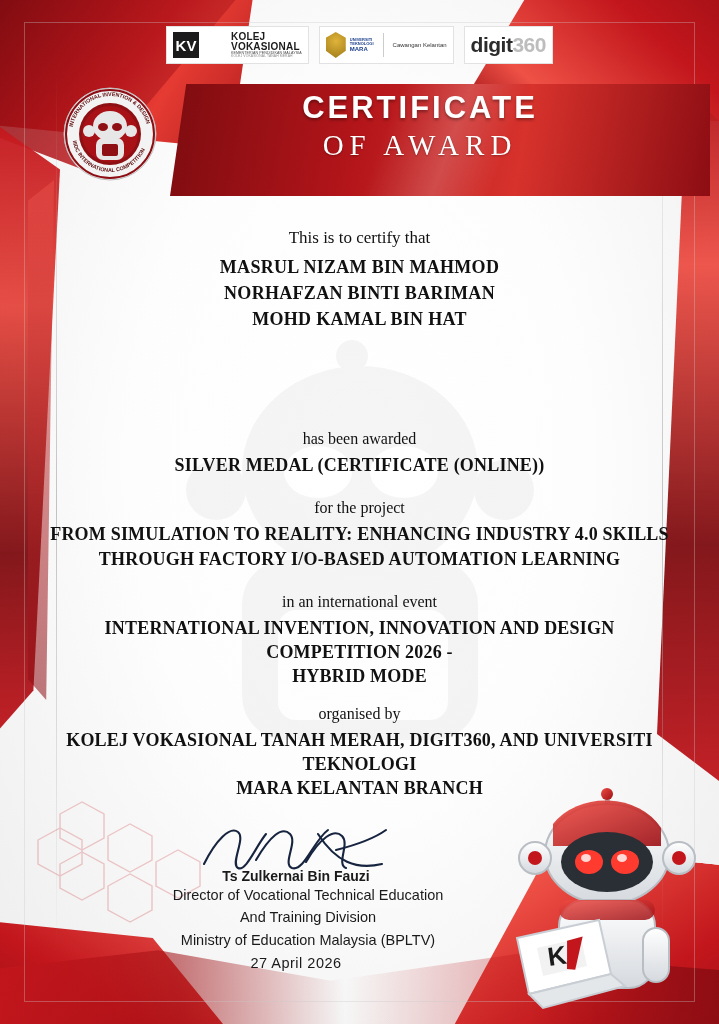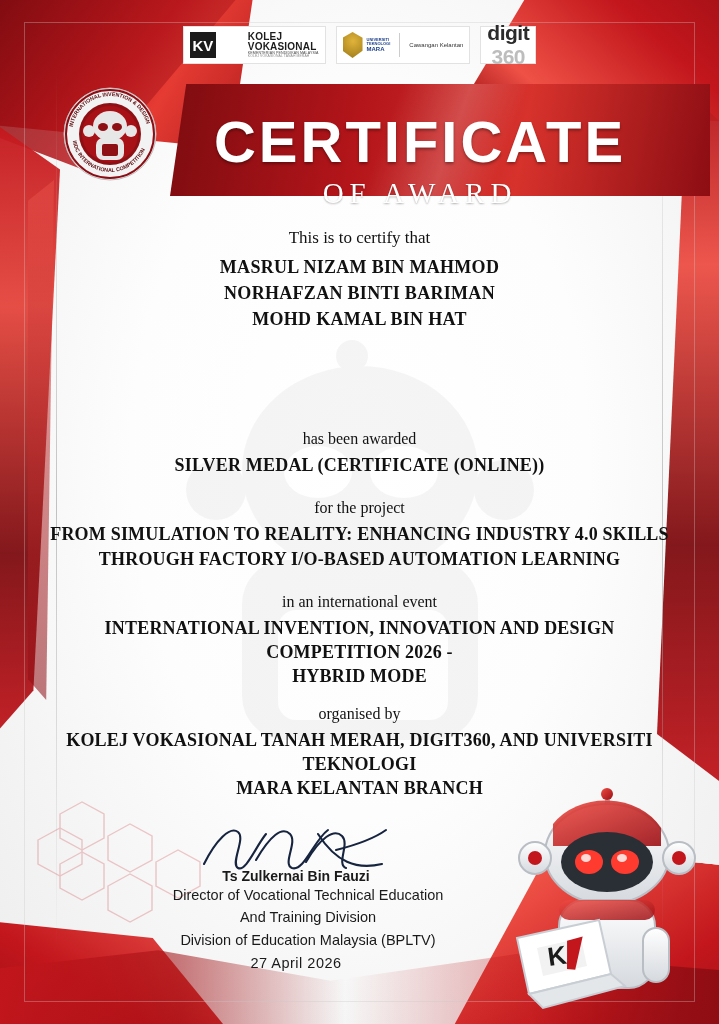--- a/index.html
+++ b/index.html
@@ -125,21 +125,21 @@
     clip-path:polygon(50% 0,100% 22%,100% 72%,50% 100%,0 72%,0 22%);
   }
   .uitm-text{line-height:1.05;}
   .uitm-text .a{font-family:"Liberation Sans",sans-serif;font-size:4px;color:#1b3f8b;font-weight:bold;}
   .uitm-text .b{font-family:"Liberation Sans",sans-serif;font-size:6px;color:#1b3f8b;font-weight:bold;}
   .uitm-sep{width:1px;height:24px;background:#ccc;margin:0 5px;}
   .uitm-branch{font-family:"Liberation Sans",sans-serif;font-size:6px;color:#333;}
 
   .digit-logo{
     font-family:"Liberation Sans",sans-serif;font-weight:bold;font-size:21px;
-    color:#2b2b2b;letter-spacing:-.5px;display:flex;align-items:center;flex-direction:column;
+    color:#2b2b2b;letter-spacing:-.5px;display:flex;align-items:center;
   }
   .digit-logo .ring{
     display:inline-block;color:#bdbdbd;
   }
 
   
   .seal{
     position:absolute;left:62px;top:86px;width:96px;height:96px;z-index:7;
   }
 
@@ -153,24 +153,23 @@
   }
   .banner-sheen{
     position:absolute;left:0;top:0;width:100%;height:100%;
     background:linear-gradient(110deg,rgba(255,255,255,0) 40%,rgba(255,255,255,.18) 52%,rgba(255,255,255,0) 62%);
   }
   .title-wrap{
     position:absolute;left:170px;top:92px;width:500px;z-index:6;text-align:center;
   }
   .title-main{
     font-family:"Liberation Sans",sans-serif;
-    font-weight:bold;font-size:58px;letter-spacing:3px;color:#ffffff;
+    font-weight:bold;font-size:31px;letter-spacing:3px;color:#ffffff;
     text-shadow:0 2px 3px rgba(0,0,0,.35);
     line-height:1.05;
-    margin-top:20px;
   }
   .title-sub{
     font-family:Liberation Serif, serif;
     font-weight:normal;font-size:29px;letter-spacing:6px;color:#ffffff;
     margin-top:4px;
     text-shadow:0 1px 2px rgba(0,0,0,.3);
   }
 
   
   .body{
@@ -374,21 +373,21 @@
           <path d="M70,40 C84,16 96,6 104,14 C112,22 96,44 106,48 C118,52 128,20 142,10"></path>
           <path d="M120,42 C134,18 148,8 156,16 C164,24 150,44 160,48"></path>
           <path d="M150,30 C166,26 186,20 200,10"></path>
           <path d="M132,14 C150,42 170,50 196,44"></path>
         </g>
       </svg>
     </div>
     <div class="sig-name">Ts Zulkernai Bin Fauzi</div>
     <div class="sig-line">Director of Vocational Technical Education</div>
     <div class="sig-line">And Training Division</div>
-    <div class="sig-line">Division of Education Malaysia (BPLTV)</div>
+    <div class="sig-line">Ministry of Education Malaysia (BPLTV)</div>
     <div class="sig-date">27 April  2026</div>
   </div>
 
   <div class="mascot">
     <svg width="210" height="230" viewBox="0 0 210 230">
       <defs>
         <linearGradient id="botBody" x1="0" y1="0" x2="0" y2="1">
           <stop offset="0%" stop-color="#ffffff"></stop>
           <stop offset="100%" stop-color="#d5d9de"></stop>
         </linearGradient>

